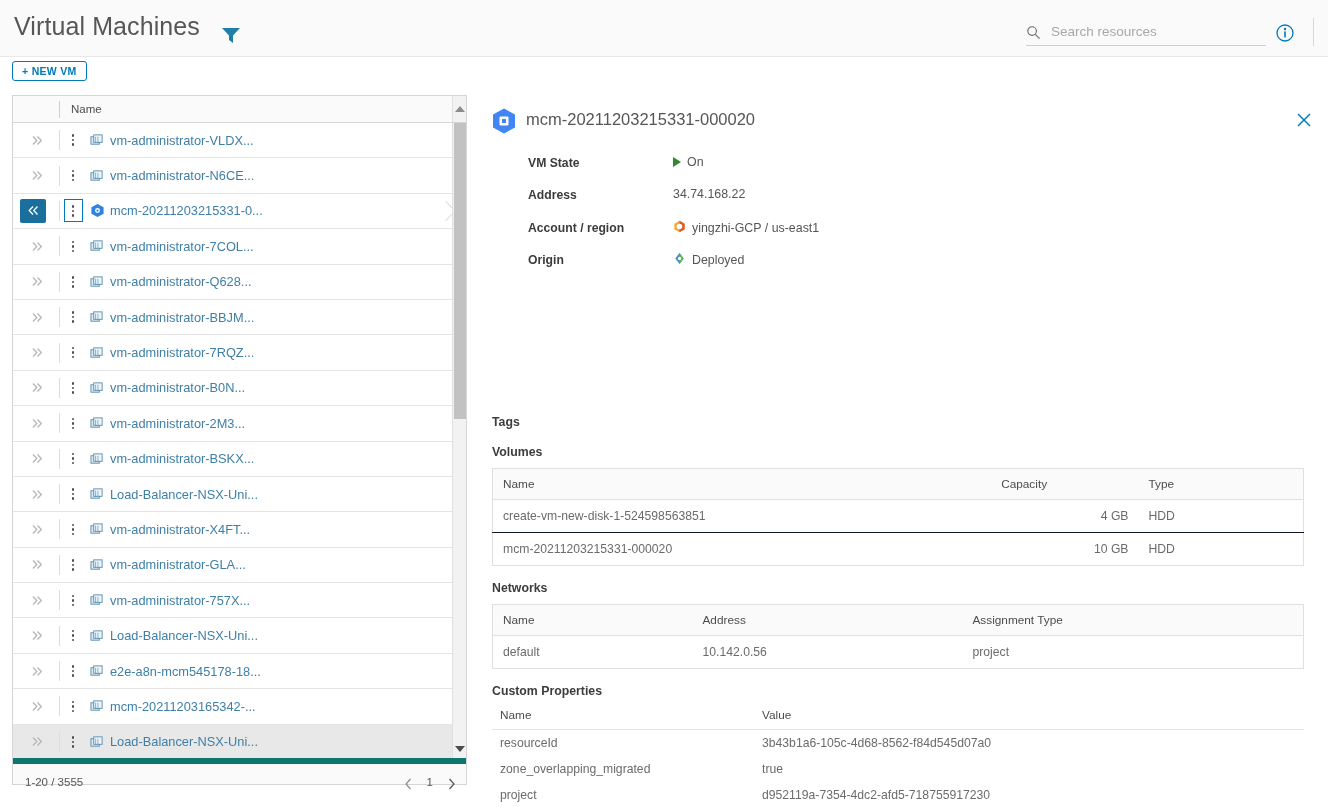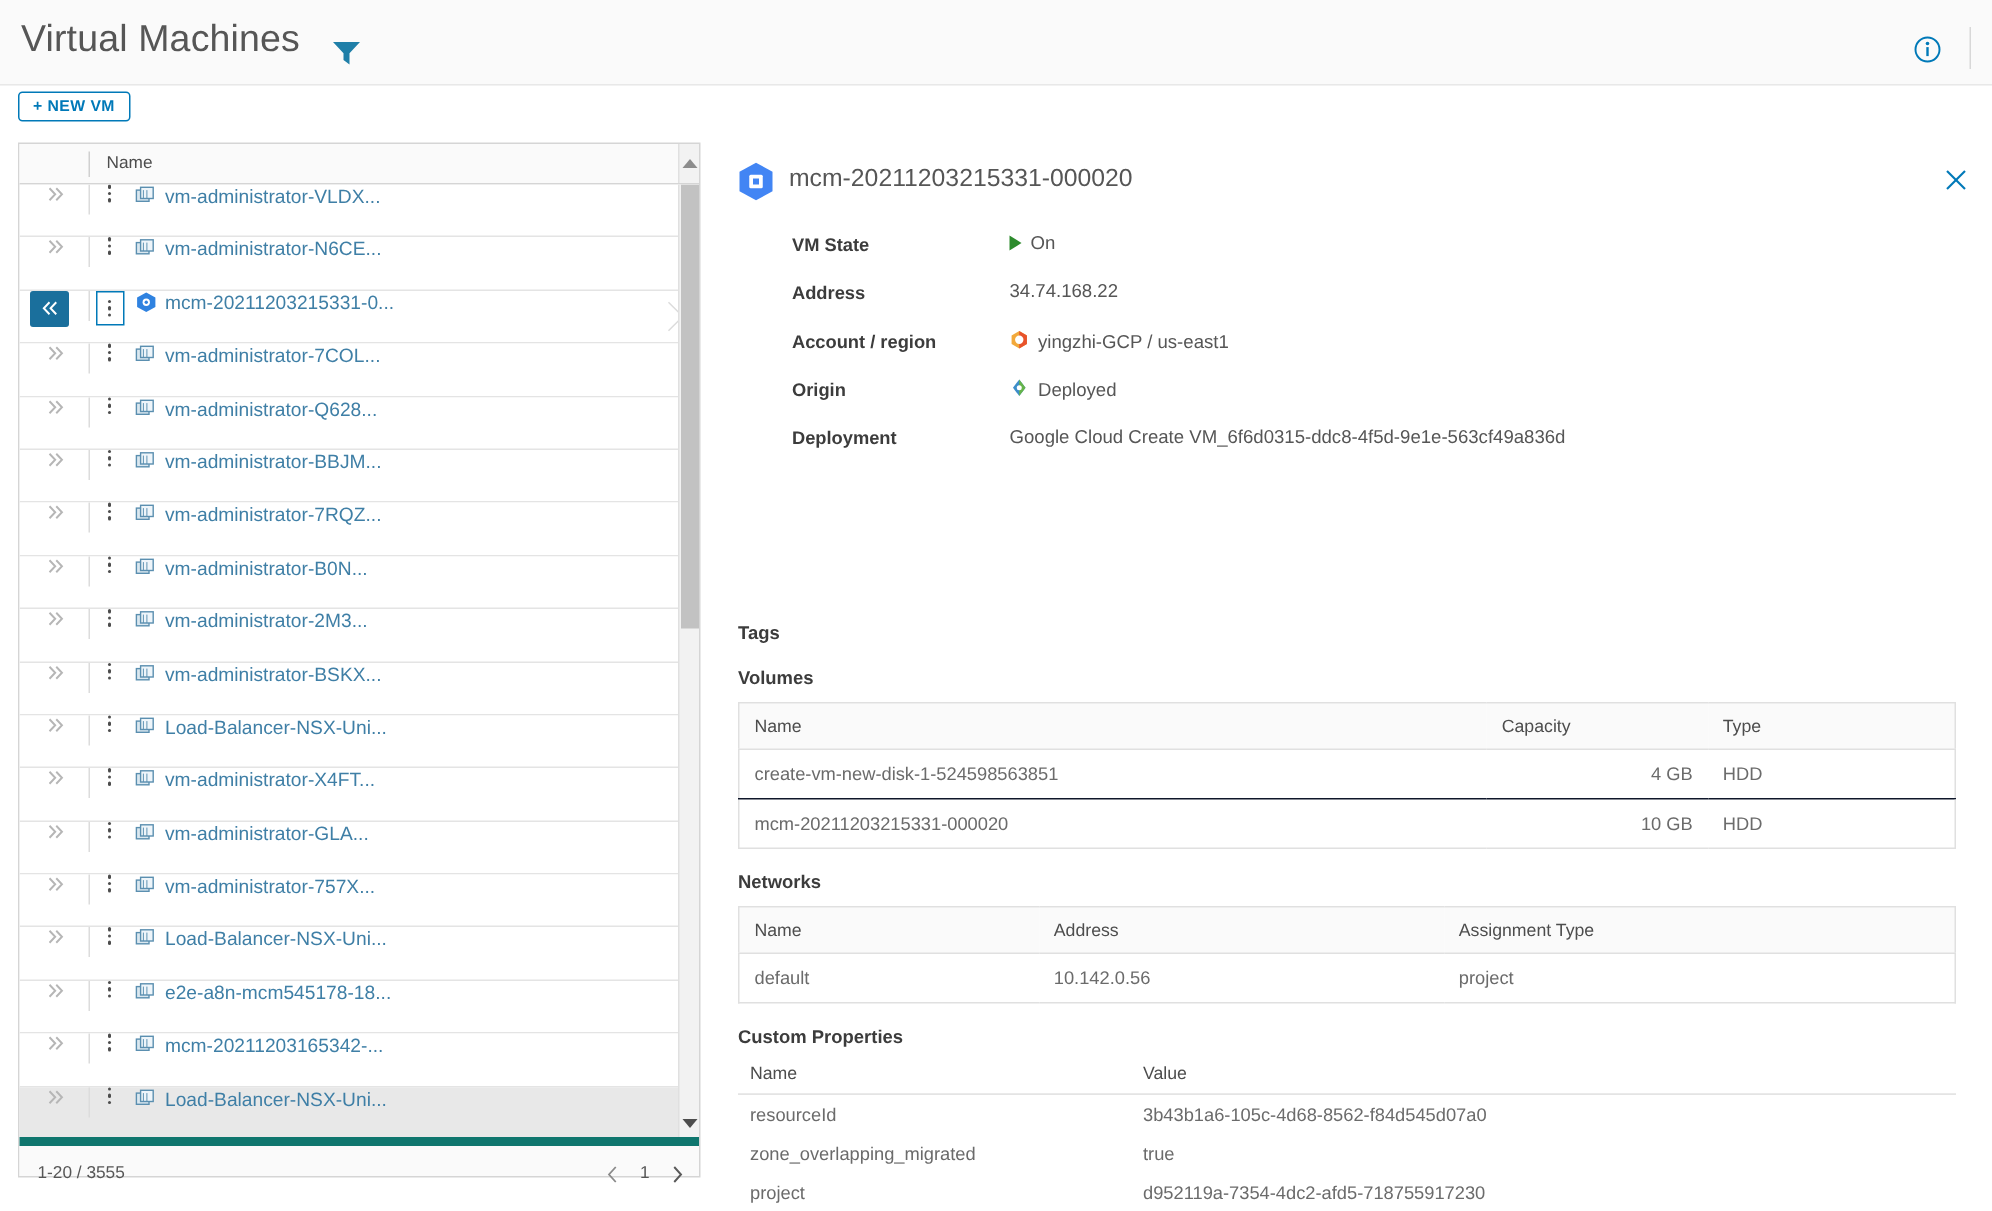--- a/index.html
+++ b/index.html
@@ -80,21 +80,21 @@
     position: absolute; right: 0; top: 0; width: 14px; height: 26px;
     background: #f2f2f2; border-left: 1px solid #e0e0e0;
     display: flex; align-items: center; justify-content: center;
   }
   .list-body { position: relative; flex: 1 1 auto; overflow: hidden; }
   .rows { position: absolute; left: 0; top: 0; right: 14px; bottom: 0; }
 
   .row {
     position: relative; height: 35.4px;
     border-bottom: 1px solid #e4e4e4;
-    display: flex; align-items: flex-start; cursor: pointer;
+    display: flex; align-items: center; cursor: pointer;
     background: #fff;
   }
   .row.hover { background: #e8e8e8; }
   .row .expand {
     width: 46px; flex: 0 0 auto; display: flex; align-items: center; justify-content: center;
   }
   .row .vsep { width: 1px; height: 20px; background: #dcdcdc; flex: 0 0 auto; }
   .row .kebab {
     width: 26px; flex: 0 0 auto; display: flex; align-items: center; justify-content: center;
   }
@@ -214,20 +214,29 @@
 
   <div class="topbar">
     <div class="page-title">Virtual Machines</div>
 
     <span class="filter-icon">
       <svg viewBox="0 0 22 20" width="22" height="20">
         <path d="M2 3 L20 3 L13 10.5 L13 18 L9 15 L9 10.5 Z" fill="#1f7fa8"></path>
       </svg>
     </span>
 
+    <div class="search-wrap">
+      <span class="search-icon">
+        <svg viewBox="0 0 16 16" width="15" height="15">
+          <circle cx="6.5" cy="6.5" r="4.6" fill="none" stroke="#6b6b6b" stroke-width="1.2"></circle>
+          <line x1="10" y1="10" x2="14.5" y2="14.5" stroke="#6b6b6b" stroke-width="1.2"></line>
+        </svg>
+      </span>
+      <input class="search-input" type="text" placeholder="Search resources" value="" style="">
+    </div>
 
     <span class="info-icon">
       <svg viewBox="0 0 18 18" width="18" height="18">
         <circle cx="9" cy="9" r="8" fill="none" stroke="#0079b8" stroke-width="1.3"></circle>
         <circle cx="9" cy="5" r="1.2" fill="#0079b8"></circle>
         <rect x="8.2" y="7.4" width="1.6" height="6" fill="#0079b8"></rect>
       </svg>
     </span>
     <div class="topbar-div"></div>
   </div>
@@ -773,26 +782,20 @@
         </div>
         <div class="kv">
           <div class="k">Origin</div>
           <div class="v">
             <span><svg viewBox="0 0 14 14" width="13" height="13">
                 <polygon points="7,1 11.5,7 7,13 2.5,7" fill="#3d8ec9"></polygon>
                 <polygon points="7,1 11.5,7 7,13" fill="#66b44a"></polygon>
                 <circle cx="7" cy="7" r="1.8" fill="#fff"></circle>
               </svg></span>
             <span>Deployed</span>
-          </div>
-        </div>
-        <div class="kv">
-          <div class="k">Deployment</div>
-          <div class="v">
-            <span>Google Cloud Create VM_6f6d0315-ddc8-4f5d-9e1e-563cf49a836d</span>
           </div>
         </div>
       </div>
 
     <div class="tags-sec">
       <div class="sec-title">Tags</div>
     </div>
 
     <div class="vol-sec">
       <div class="sec-title">Volumes</div>

